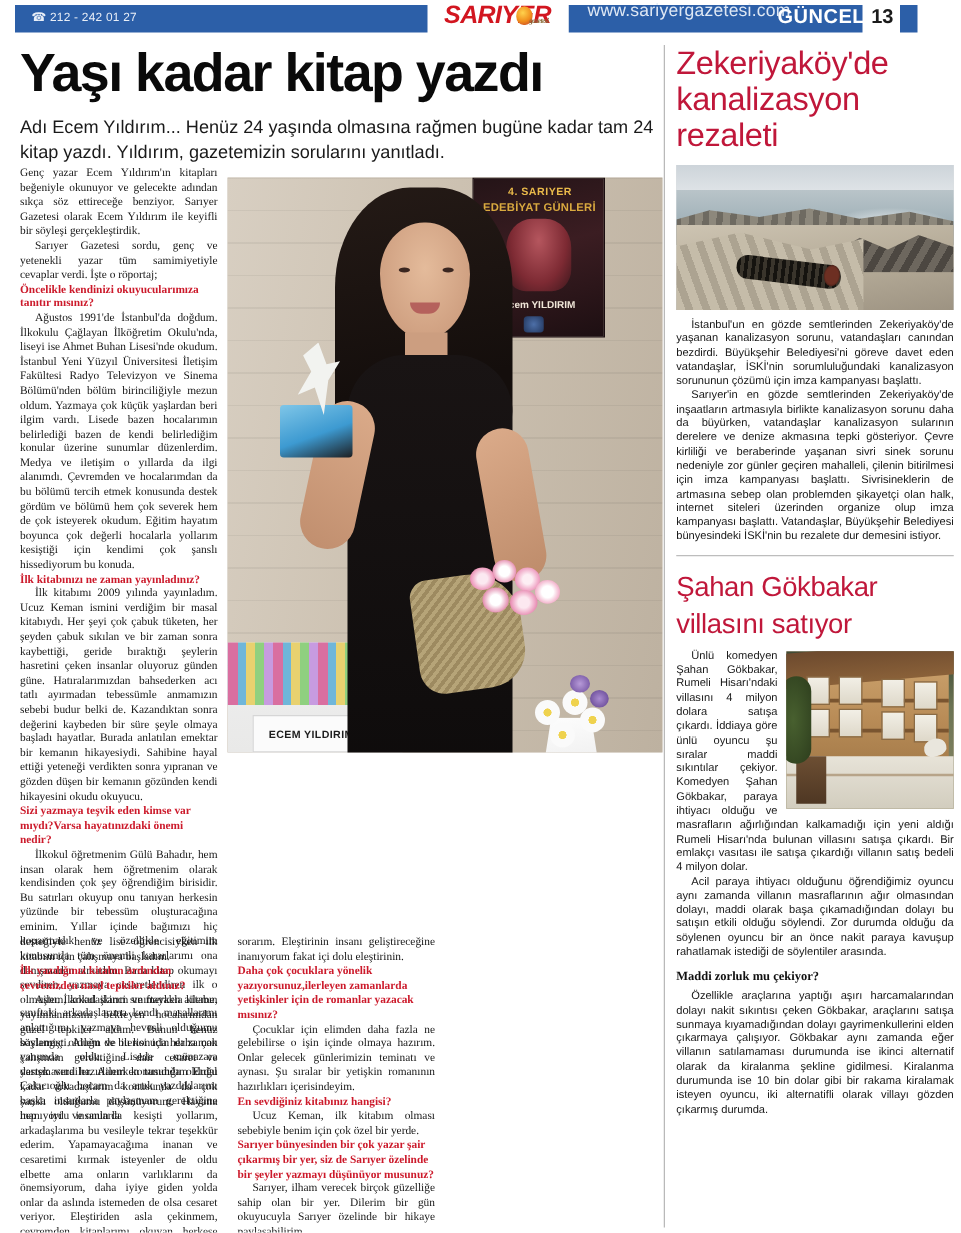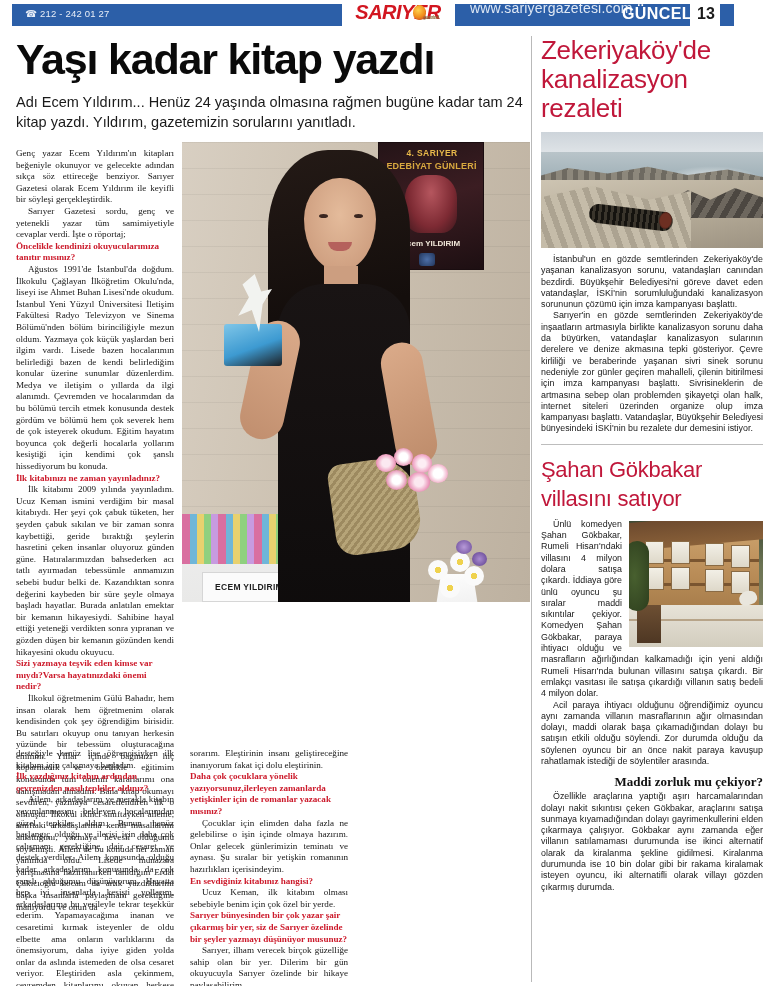--- a/index.html
+++ b/index.html
@@ -341,21 +341,21 @@
     hyphens: auto;
   }
   .col p { margin: 0; text-indent: 12px; }
   .col p.noind { text-indent: 0; }
   .col p.q {
     color: #cc1a2b;
     font-weight: bold;
     text-indent: 0;
     text-align: left;
   }
-  .col-a { left: 4px; top: 114px; width: 158px; font-family: Liberation Serif, serif; }
+  .col-a { left: 4px; top: 99px; width: 158px; font-family: Liberation Serif, serif; }
   .col-b { left: 4px; top: 714px; width: 158px; }
   .col-c { left: 178px; top: 714px; width: 158px; }
 
   
   .right-col {
     position: absolute;
     left: 541px; top: 36px;
     width: 222px;
   }
   .side-head {
@@ -483,25 +483,24 @@
   }
   .sp2-dish {
     position:absolute; right:6px; top:70px; width:18px; height:14px;
     background:#e9e6dd; border-radius: 50% 50% 40% 40%;
     transform: rotate(-18deg);
   }
 
   .side-sub {
     font-family: "Liberation Serif", serif;
     font-weight: bold;
-    font-size: 13px;
+    font-size: 10px;
     line-height: 15px;
     color: #101010;
     margin: 7px 0 2px 0;
-    text-align: right;
   }
   .clearfix::after { content:""; display:block; clear:both; }
 </style>
 </head>
 <body>
 
 <div class="topbar">
   <div class="topbar-blue-left"></div>
   <div class="topbar-phone">
     <span class="phone-icon">☎</span><span>212 - 242 01 27</span>

